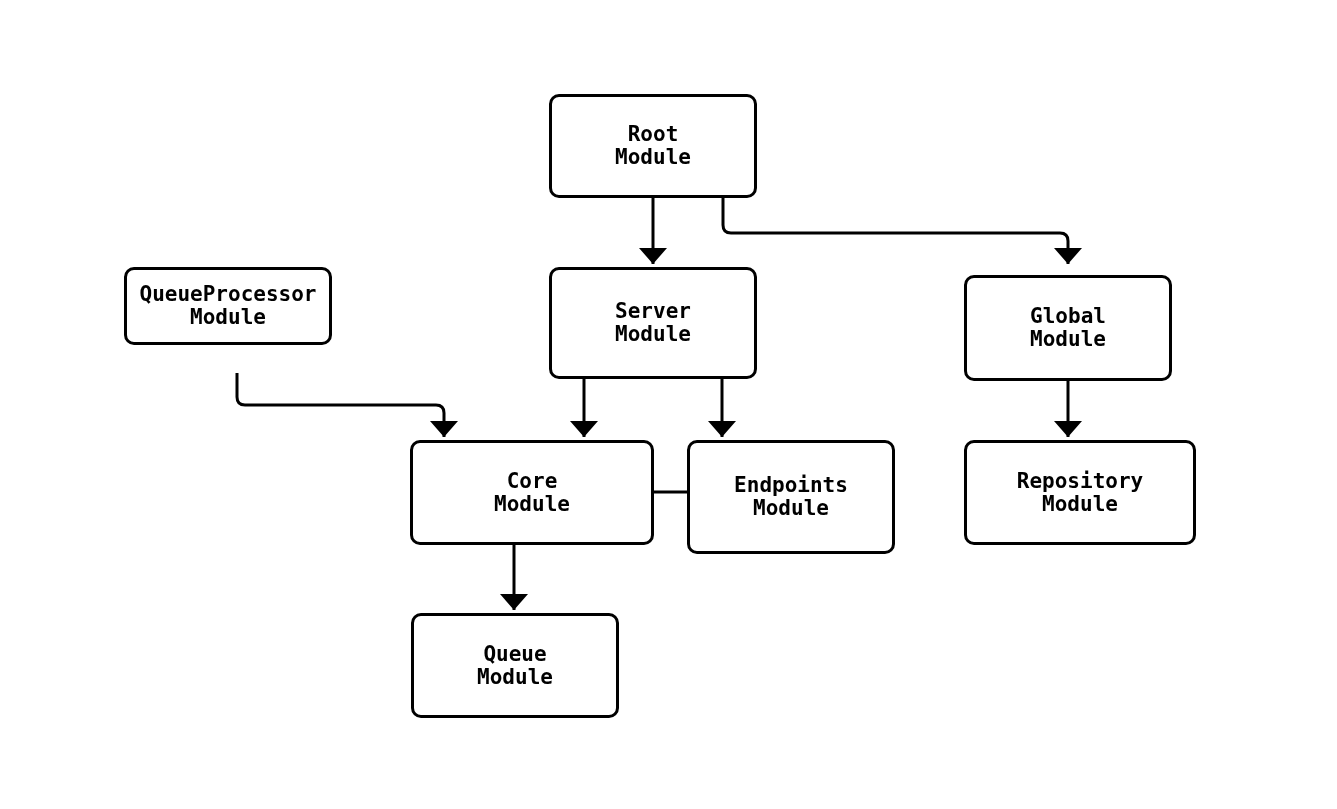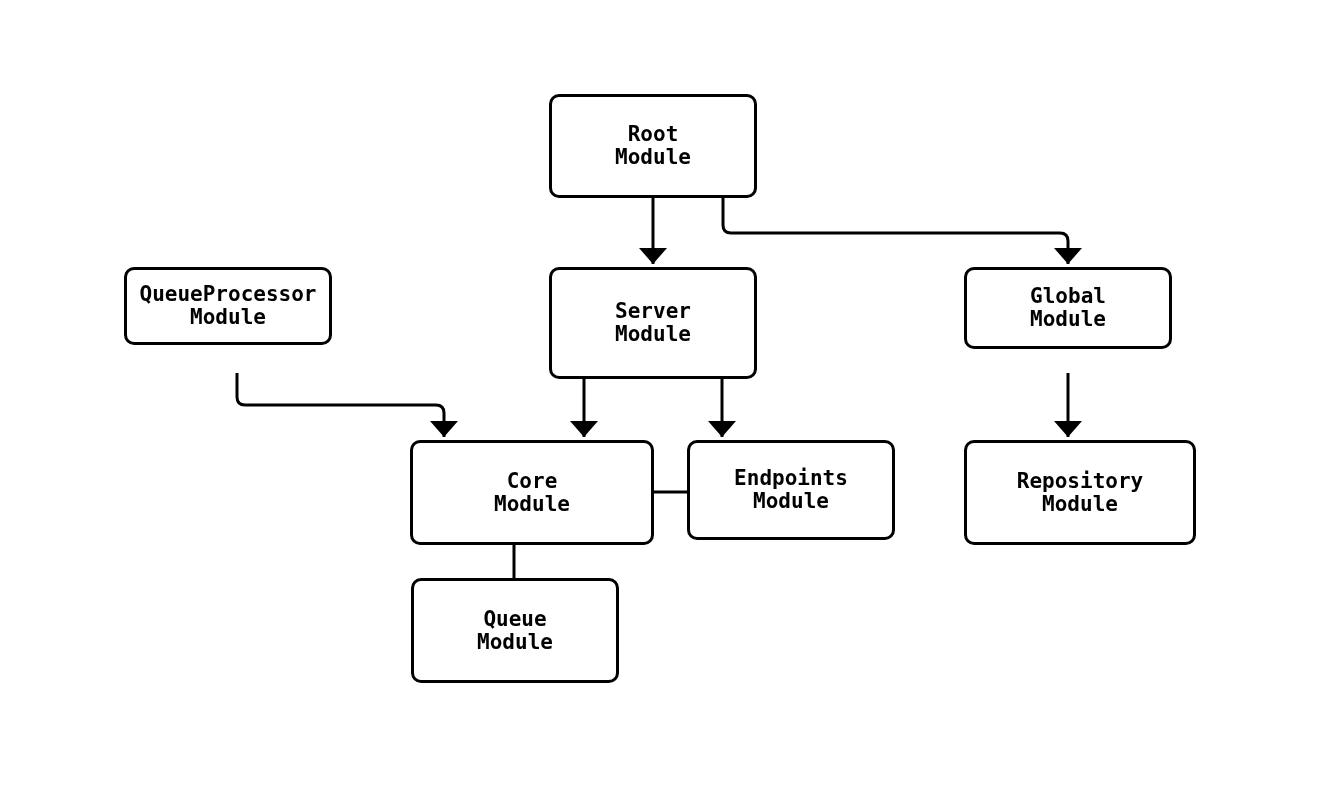--- a/index.html
+++ b/index.html
@@ -81,38 +81,38 @@
   <div class="node" style="left:124px;top:267px;width:208px;height:78px">
     <span class="label">QueueProcessor
 Module</span>
   </div>
 
   <div class="node" style="left:549px;top:267px;width:208px;height:112px">
     <span class="label">Server
 Module</span>
   </div>
 
-  <div class="node" style="left:964px;top:267px;width:208px;height:82px">
+  <div class="node" style="left:964px;top:275px;width:208px;height:106px">
     <span class="label">Global
 Module</span>
   </div>
 
   <div class="node" style="left:410px;top:440px;width:244px;height:105px">
     <span class="label">Core
 Module</span>
   </div>
 
-  <div class="node" style="left:687px;top:440px;width:208px;height:100px">
+  <div class="node" style="left:687px;top:440px;width:208px;height:114px">
     <span class="label">Endpoints
 Module</span>
   </div>
 
   <div class="node" style="left:964px;top:440px;width:232px;height:105px">
     <span class="label">Repository
 Module</span>
   </div>
 
-  <div class="node" style="left:411px;top:578px;width:208px;height:105px">
+  <div class="node" style="left:411px;top:613px;width:208px;height:105px">
     <span class="label">Queue
 Module</span>
   </div>
 
 </div>
 
 </body></html>

